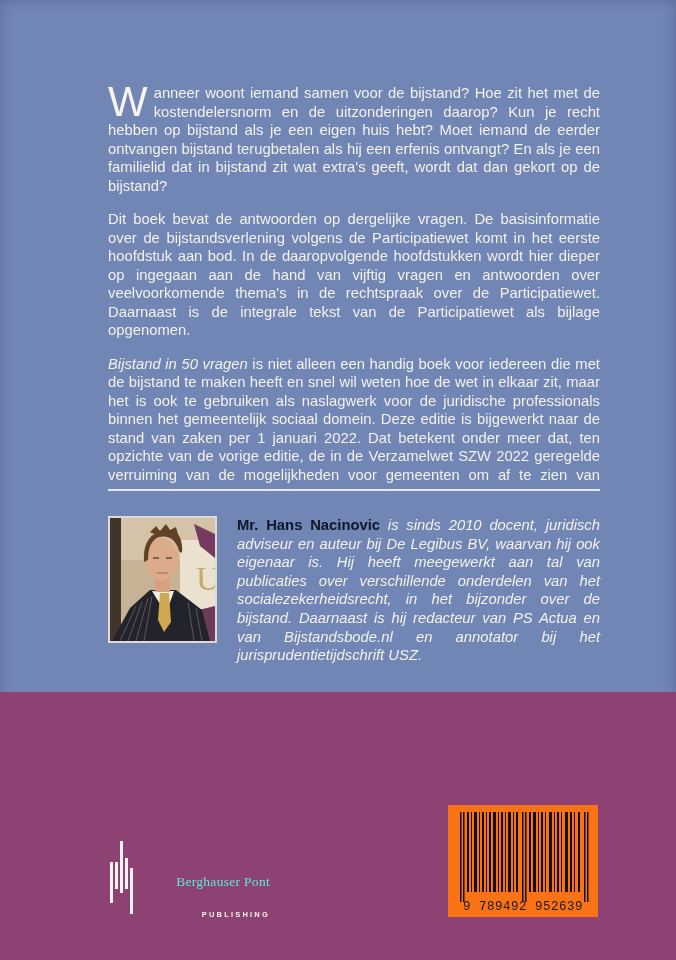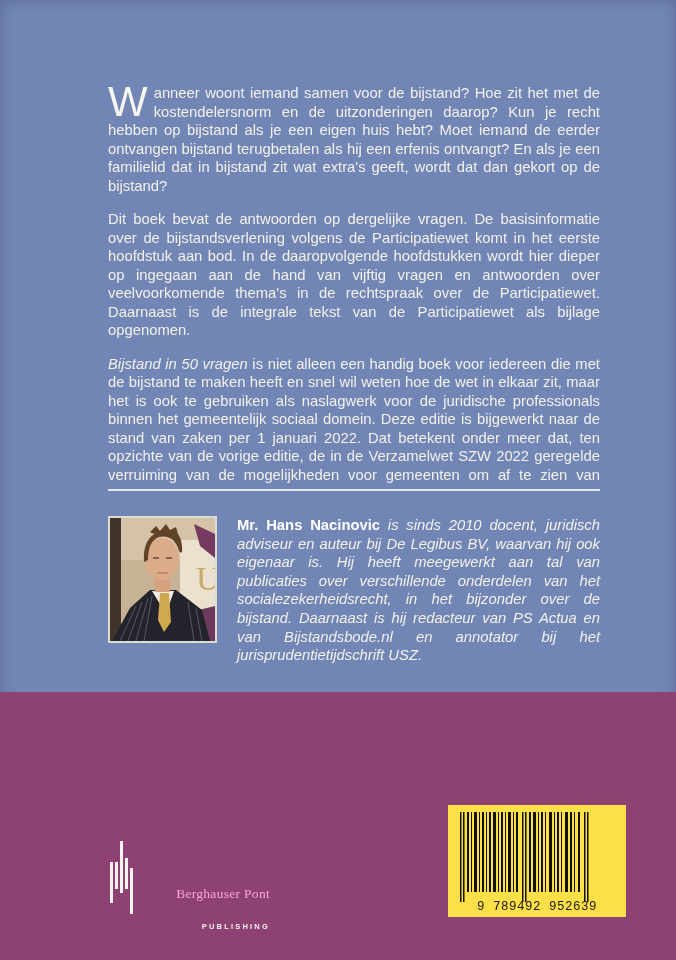--- a/index.html
+++ b/index.html
@@ -29,47 +29,47 @@
   }
   .photo{
     width:105px;height:123px;flex:0 0 auto;margin-right:20px;
     border:2px solid #dddbd2;background:#c5b094;overflow:hidden;
   }
   .photo svg{display:block;}
   .bio{
     margin:0;color:#f2f1ea;font-size:14.8px;line-height:18.6px;
     font-style:italic;text-align:justify;
   }
-  .bio b{font-style:normal;font-weight:bold;color:#ffffff;}
+  .bio b{font-style:normal;font-weight:bold;color:#0f172a;}
   
   .band{
     position:absolute;left:0;top:692px;width:676px;height:268px;
     background:#8e4173;
   }
   .logo{position:absolute;left:110px;top:149px;width:170px;height:80px;}
   .logo .bars{position:absolute;left:0;top:0;width:30px;height:80px;}
   .logo .bars span{position:absolute;width:3px;background:#f6f2ee;display:block;}
   .bar1{left:0;top:21px;height:41px;}
   .bar2{left:5px;top:21px;height:27px;}
   .bar3{left:10px;top:0;height:52px;}
   .bar4{left:15px;top:17px;height:31px;}
   .bar5{left:20px;top:27px;height:46px;}
   .logo-text{position:absolute;left:30px;top:33px;width:130px;text-align:right;}
   .pubname{
-    font-family:"Liberation Serif",serif;font-size:13.5px;color:#f9a8d4;
-    letter-spacing:.3px;white-space:nowrap;margin-top:12px;
+    font-family:"Liberation Serif",serif;font-size:13.5px;color:#5eead4;
+    letter-spacing:.3px;white-space:nowrap;
   }
   .pubtag{
     font-size:7.5px;font-weight:bold;letter-spacing:2.2px;color:#f6f2ee;
     margin-top:20px;
   }
   
   .barcode{
-    position:absolute;left:448px;top:113px;width:178px;height:112px;
-    background:#fde047;
+    position:absolute;left:448px;top:113px;width:150px;height:112px;
+    background:#f97316;
   }
   .barcode svg{position:absolute;left:10px;top:7px;}
   .isbn{
     position:absolute;left:0;bottom:3px;width:100%;text-align:center;
     font-family:"Liberation Mono","DejaVu Sans Mono",monospace;
     font-size:12.5px;color:#1a1a1a;letter-spacing:.5px;
   }
 </style>
 </head>
 <body>

